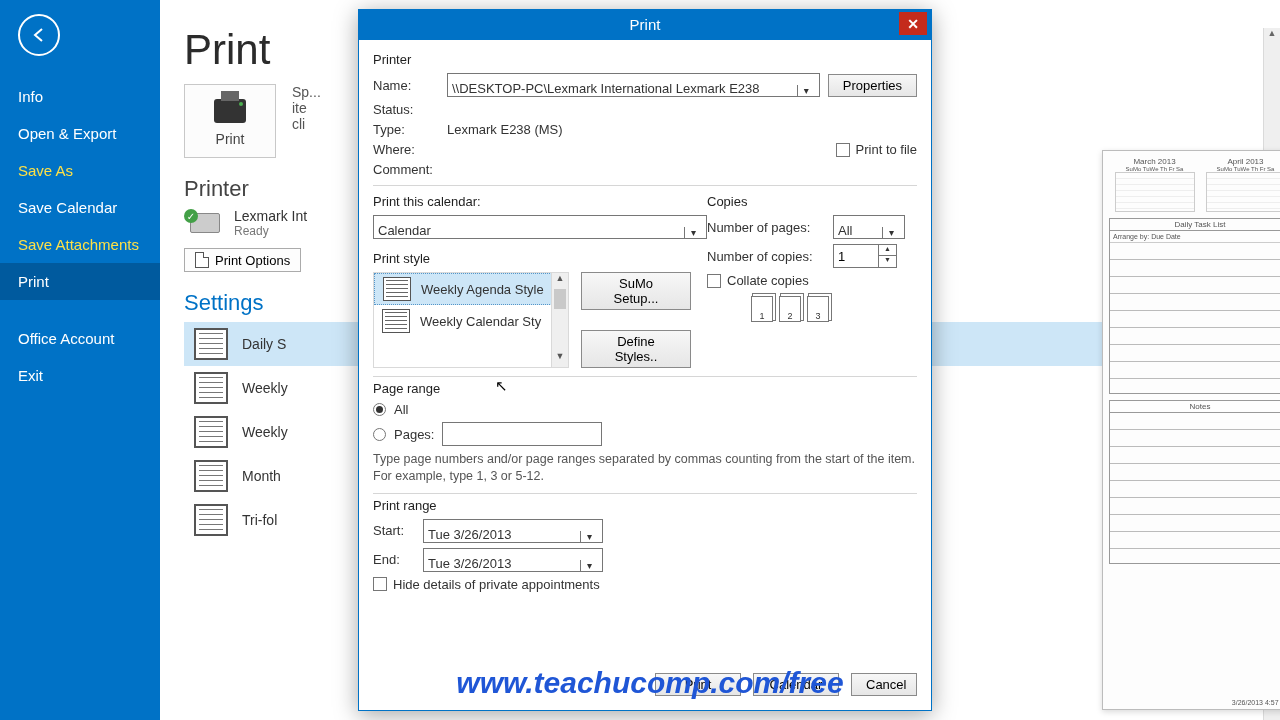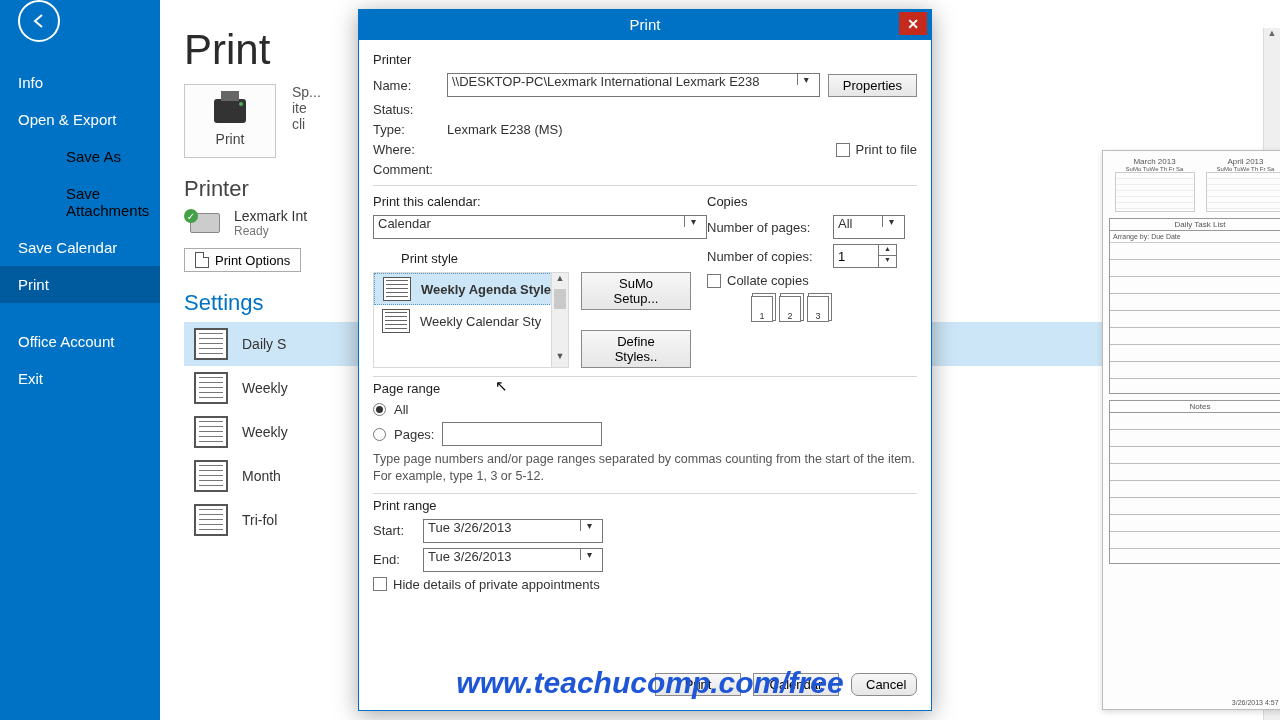--- a/index.html
+++ b/index.html
@@ -3,24 +3,24 @@
 <meta charset="utf-8">
 <style>
 * { box-sizing: border-box; margin: 0; padding: 0; font-family: "Segoe UI", Tahoma, sans-serif; }
 html, body { width: 1280px; height: 720px; overflow: hidden; background: #fff; }
 
 .window-chrome { position: absolute; top: 5px; right: 10px; display: flex; gap: 14px; color: #555; font-size: 16px; }
 .window-chrome span { cursor: pointer; }
 
 .app { display: flex; width: 100%; height: 100%; }
 
-.sidebar { width: 160px; background: #0072c6; color: #fff; padding-top: 0; }
+.sidebar { width: 160px; background: #0072c6; color: #fff; padding-top: 14px; }
 .back-btn { width: 42px; height: 42px; border: 2px solid #fff; border-radius: 50%; margin: 0 0 22px 18px; display: flex; align-items: center; justify-content: center; color: #fff; font-size: 20px; cursor: pointer; }
 .side-item { padding: 10px 18px; font-size: 15px; color: #fff; cursor: pointer; }
-.side-item.dim { color: #000000; margin-left: 48px; }
+.side-item.dim { color: #fde047; }
 .side-item.sel { background: #005a9e; }
 
 .main { flex: 1; position: relative; padding: 26px 24px; background: #fff; }
 .big-title { font-size: 42px; font-weight: 300; color: #2b2b2b; margin-bottom: 10px; }
 
 .print-btn-box { display: inline-block; border: 1px solid #c8c8c8; background: #fcfcfc; width: 92px; text-align: center; padding: 14px 0 10px; margin-right: 16px; vertical-align: top; cursor: pointer; }
 .print-btn-box .plabel { font-size: 14px; color: #444; margin-top: 8px; }
 .section-h { font-size: 22px; font-weight: 300; color: #444; margin: 18px 0 6px; }
 
 .printer-row { display: flex; align-items: center; gap: 10px; margin-top: 4px; }
@@ -32,35 +32,35 @@
 .thumb::before { content: ""; position: absolute; inset: 3px; background: repeating-linear-gradient(to bottom, #777 0 1px, transparent 1px 5px); }
 
 
 .dialog { position: absolute; left: 358px; top: 9px; width: 574px; height: 702px; background: #fff; border: 1px solid #0072c6; box-shadow: 0 4px 22px rgba(0,0,0,.35); display: flex; flex-direction: column; }
 .dlg-title { background: #0072c6; height: 30px; line-height: 30px; text-align: center; color: #fff; font-size: 15px; position: relative; }
 .dlg-close { position: absolute; right: 4px; top: 2px; width: 28px; height: 23px; background: #c42b1c; color: #fff; display: flex; align-items: center; justify-content: center; font-size: 14px; cursor: pointer; font-weight: bold; }
 .dlg-body { flex: 1; padding: 8px 14px 0 14px; font-size: 13px; color: #333; overflow: hidden; }
 .glabel { color: #1f1f1f; font-size: 13px; margin: 4px 0 6px; }
 .row { display: flex; align-items: center; gap: 8px; margin: 5px 0; }
 .lbl { width: 66px; }
-.sel-input { border: 1px solid #767676; background: #fff; height: 24px; font-size: 13px; padding: 0 4px; display: flex; align-items: flex-start; justify-content: space-between; cursor: pointer; }
+.sel-input { border: 1px solid #767676; background: #fff; height: 24px; font-size: 13px; padding: 0 4px; display: flex; align-items: flex-end; justify-content: space-between; cursor: pointer; }
 .drop-caret { border-left: 1px solid #767676; width: 18px; text-align: center; font-size: 10px; }
 .btn { border: 1px solid #8a8a8a; background: linear-gradient(#f7f7f7,#e6e6e6); padding: 3px 14px; font-size: 13px; cursor: pointer; }
 .check { display: flex; align-items: center; gap: 6px; }
 .cbox { width: 14px; height: 14px; border: 1px solid #767676; background: #fff; display: inline-block; }
 .radio { width: 13px; height: 13px; border: 1px solid #767676; border-radius: 50%; background: #fff; display: inline-flex; align-items: center; justify-content: center; }
 .radio.checked::after { content: ""; width: 7px; height: 7px; background: #333; border-radius: 50%; }
 
 .two-col { display: flex; }
 .col-l { flex: 1; }
 .col-r { width: 210px; }
 
 .style-box { border: 1px solid #d9d9d9; height: 96px; width: 196px; position: relative; overflow: hidden; }
 .style-box .sbrow { display: flex; align-items: center; gap: 10px; height: 32px; padding-left: 8px; font-size: 13px; cursor: pointer; }
-.style-box .sbrow.sel { background: #cde6f7; border: 1px dotted #5596c8; font-weight: bold; }
+.style-box .sbrow.sel { background: #cde6f7; border: 1px dotted #5596c8; }
 .sbthumb { width: 28px; height: 24px; border: 1px solid #555; background: #fff; position: relative; }
 .sbthumb::before { content: ""; position: absolute; inset: 2px; background: repeating-linear-gradient(to bottom, #666 0 1px, transparent 1px 4px); }
 .sbscroll { position: absolute; right: 0; top: 0; bottom: 0; width: 17px; background: #efefef; border-left: 1px solid #d9d9d9; }
 .sbscroll .sbar { position: absolute; top: 16px; left: 2px; right: 2px; height: 20px; background: #c9c9c9; }
 .sbscroll .scap { position: absolute; left: 0; right: 0; height: 16px; background: #efefef; text-align: center; font-size: 9px; color: #555; }
 
 .spin { width: 64px; height: 24px; border: 1px solid #767676; display: flex; align-items: center; }
 .spin input { border: none; width: 44px; height: 100%; font-size: 13px; padding-left: 4px; outline: none; }
 .spin .sp { width: 18px; border-left: 1px solid #767676; display: flex; flex-direction: column; }
 .spin .sp span { height: 11px; font-size: 7px; text-align: center; border-bottom: 1px solid #767676; cursor: pointer; }
@@ -117,22 +117,22 @@
   <div class="sidebar">
     <div class="back-btn">
       <svg width="20" height="20" viewBox="0 0 20 20">
           <path d="M13 4 L6 10 L13 16" stroke="#fff" stroke-width="2" fill="none"></path>
         </svg>
     </div>
     <div id="side-items">
         <div class="side-item">Info</div>
         <div class="side-item">Open &amp; Export</div>
         <div class="side-item dim">Save As</div>
+        <div class="side-item">Save Calendar</div>
         <div class="side-item dim">Save Attachments</div>
-        <div class="side-item">Save Calendar</div>
         <div class="side-item sel">Print</div>
         <div class="side-item" style="margin-top: 20px;">Office Account</div>
         <div class="side-item">Exit</div>
       </div>
   </div>
 
   <div class="main">
     <div class="big-title">Print</div>
 
     <div style="display:flex; align-items:flex-start;">
@@ -253,21 +253,21 @@
     <div class="section-divider"></div>
 
     <div class="two-col">
       <div class="col-l">
         <div class="glabel">Print this calendar:</div>
         <div class="sel-input" style="width:100%;">
           <span>Calendar</span>
           <span class="drop-caret">▾</span>
         </div>
 
-        <div class="glabel" style="margin-top:12px;margin-left:28px;">Print style</div>
+        <div class="glabel" style="margin-top:12px;">Print style</div>
         <div style="display:flex; gap:12px;">
           <div class="style-box">
             <div id="style-items">
                 <div class="sbrow sel">
                   <span class="sbthumb"></span>
                   <span>Weekly Agenda Style</span>
                 </div>
                 <div class="sbrow">
                   <span class="sbthumb"></span>
                   <span>Weekly Calendar Sty</span>
@@ -350,18 +350,18 @@
     </div>
     <label class="check" style="margin-top:4px;">
       <span class="cbox"></span>
       <span>Hide details of private appointments</span>
     </label>
   </div>
 
   <div class="dlg-buttons">
     <button class="btn" style="width:86px;">Print</button>
     <button class="btn" style="width:86px;">Calendar</button>
-    <button class="btn" style="width:66px;border-radius:7px;">Cancel</button>
+    <button class="btn" style="width:66px;">Cancel</button>
   </div>
 </div>
 
 <div class="watermark">www.teachucomp.com/free</div>
 <div class="cursor">↖</div>
 
 </body></html>

